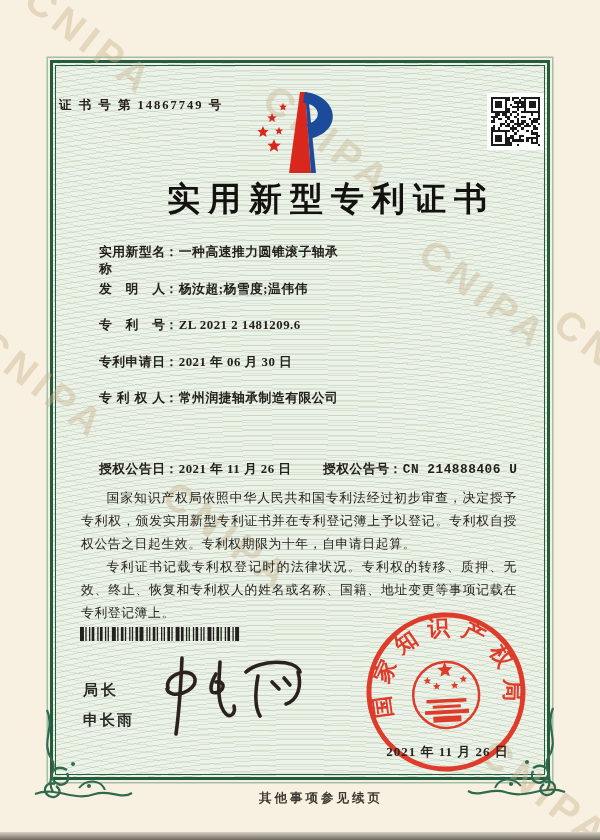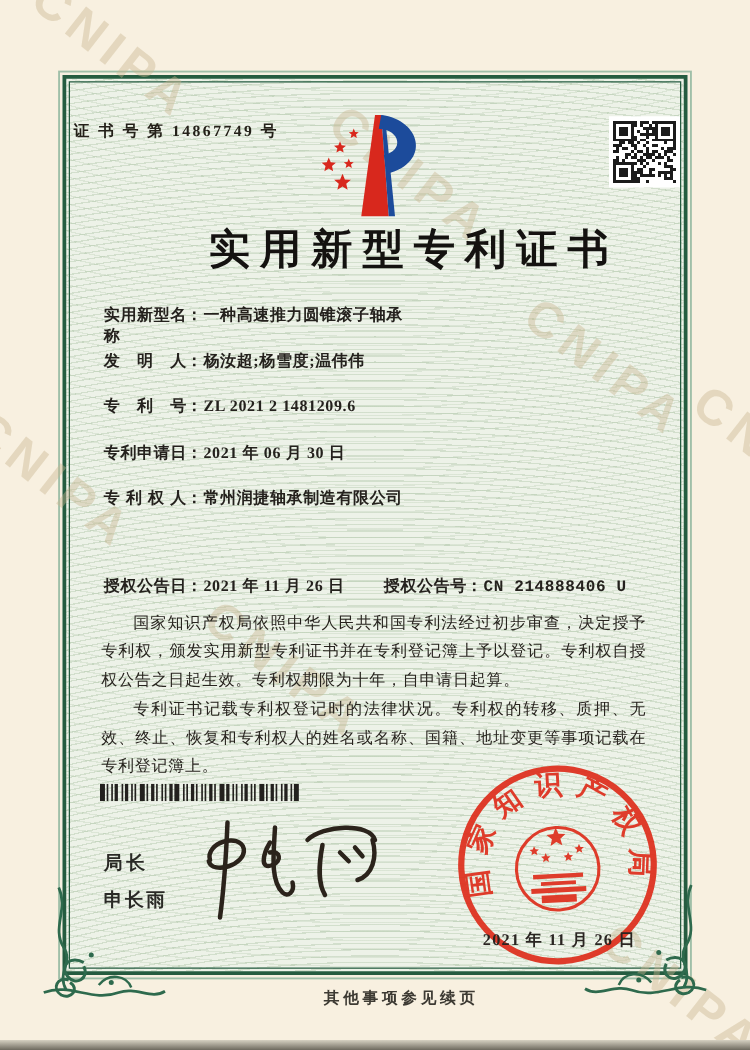--- a/index.html
+++ b/index.html
@@ -33,21 +33,21 @@
   .cert-no{position:absolute;left:6px;top:34px;font-size:12.5px;font-weight:700;
     letter-spacing:2px;color:#242019;}
   .logo{position:absolute;left:203px;top:28px;width:92px;height:84px;}
   .qr{position:absolute;left:434px;top:30px;width:57px;height:57px;}
   .title{
     position:absolute;left:0;top:114px;width:100%;margin:0;text-align:center;
     font-size:33px;font-weight:700;letter-spacing:8px;color:#141210;padding-left:31px;
   }
   
   .row{position:absolute;left:30px;right:26px;font-size:12.8px;font-weight:700;color:#24211d;}
-  .flabel{display:inline-block;width:66px;text-align:justify;text-align-last:justify;vertical-align:top;}
+  .flabel{display:inline-block;width:66px;text-align:justify;text-align-last:justify;vertical-align:top;margin-left:16px;}
   .fvalue{letter-spacing:0.5px;margin-left:1px;text-align:center;}
   .r1{top:181px}.r2{top:218px}.r3{top:254px}.r4{top:291px}.r5{top:327px}.r6{top:364px}
   .grant-row{top:398px;}
   .pair-right{position:absolute;left:224px;top:0;font-family:Liberation Mono, monospace;}
   
   .paras{position:absolute;left:28px;top:424px;width:436px;}
   .paras p{margin:0;text-indent:2em;font-size:12.8px;line-height:23px;
     letter-spacing:0.6px;color:#27231e;text-align:justify;}
   
   .barcode{position:absolute;left:27px;top:564px;width:162px;height:14px;}

